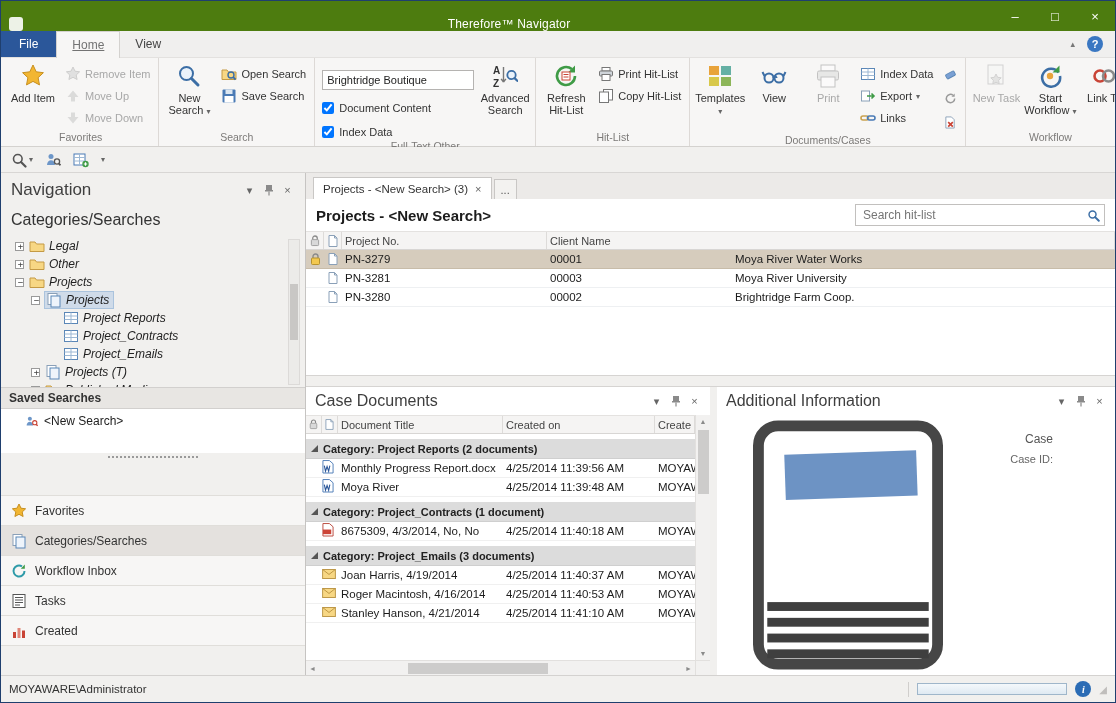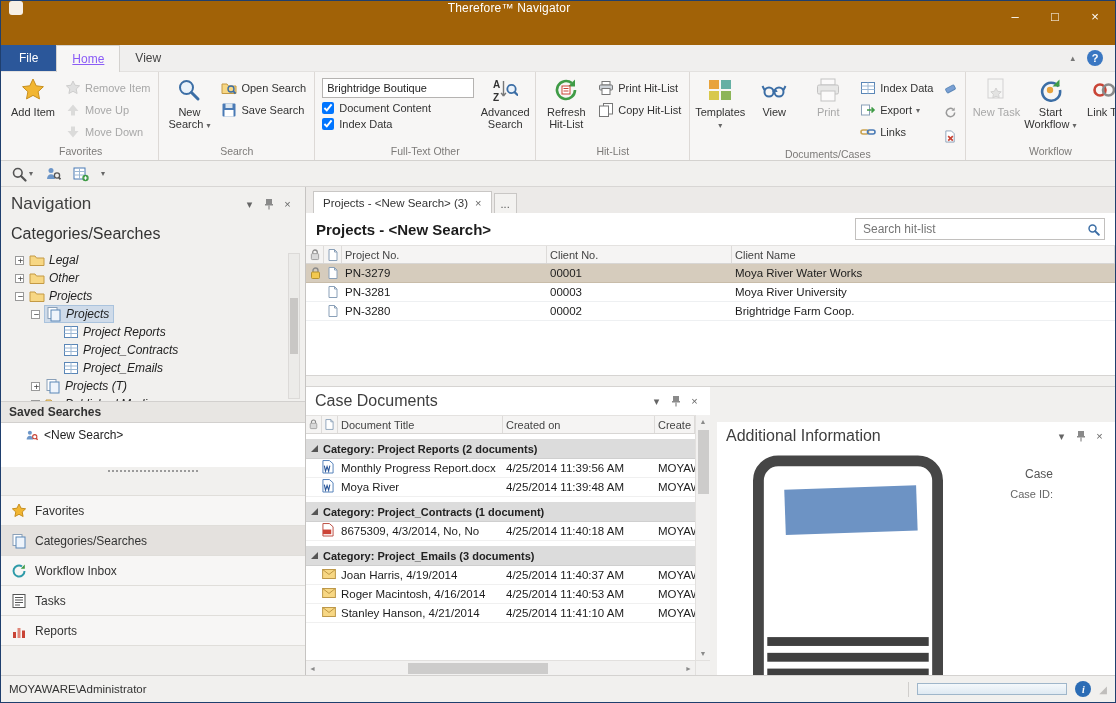--- a/index.html
+++ b/index.html
@@ -1,49 +1,49 @@
 <!DOCTYPE html>
 <html><head>
 <meta charset="utf-8">
 <style>
   * { box-sizing: border-box; margin: 0; padding: 0; }
   html,body { background:#9aa0a6; }
   body { font-family:"Liberation Sans", sans-serif; font-size:12px; -webkit-user-select:none; user-select:none; }
   .window { width:1116px; height:703px; background:#f1f0ee; border:1px solid #1f3f6e; display:flex; flex-direction:column; overflow:hidden; position:relative; }
 
   
-  .titlebar { height:44px; background:#a16207; color:#fff; display:flex; align-items:flex-start; flex:none; }
+  .titlebar { height:30px; background:#4d7c0f; color:#fff; display:flex; align-items:flex-end; flex:none; }
   .appicon { width:14px; height:14px; margin-left:8px; background:#fff; border-radius:3px; opacity:.9; flex:none; }
   .title { flex:1; text-align:center; font-size:12px; letter-spacing:.2px; }
   .winbtns { display:flex; flex:none; }
   .winbtn { width:40px; height:30px; display:flex; align-items:center; justify-content:center; font-size:13px; cursor:default; }
 
   
   .tabrow { height:27px; background:#f0efee; display:flex; align-items:stretch; flex:none; border-bottom:1px solid #e3e1df; }
   .tab { padding:0 15px; display:flex; align-items:center; font-size:12px; color:#444; }
   .tab.file { background:#2b579a; color:#fff; padding:0 18px; }
-  .tab.active { background:#f7f6f5; color:#8b5cf6; border:1px solid #d4d2cf; border-bottom:none; margin-bottom:-1px;text-decoration:underline; }
+  .tab.active { background:#f7f6f5; color:#737373; border:1px solid #d4d2cf; border-bottom:none; margin-bottom:-1px;text-decoration:underline; }
   .tabrow-right { margin-left:auto; display:flex; align-items:center; gap:12px; padding-right:12px; }
   .helpcirc { width:16px; height:16px; border-radius:50%; background:#3a77c2; color:#fff; font-size:11px; font-weight:bold; display:flex; align-items:center; justify-content:center; }
   .caretup { color:#777; font-size:9px; }
 
   
   .ribbon { height:89px; background:#f7f6f5; border-bottom:1px solid #d4d2cf; display:flex; padding-left:2px; flex:none; }
   .rgroup { display:flex; flex-direction:column; border-right:1px solid #ddd9d6; padding:1px 3px 0; }
   .rgc { flex:1; display:flex; align-items:flex-start; }
   .rlabel { height:17px; line-height:16px; text-align:center; font-size:10.5px; color:#7c7a78; }
   .bigbtn { width:54px; min-height:66px; display:flex; flex-direction:column; align-items:center; padding-top:4px; border-radius:2px; text-align:center; }
   .blabel { font-size:11px; line-height:12px; color:#333; margin-top:3px; }
   .caret { font-size:8px; color:#666; }
   .smallcol { display:flex; flex-direction:column; gap:2px; padding-top:5px; }
   .smallbtn { display:flex; align-items:center; gap:4px; height:20px; padding:0 5px; font-size:11px; color:#333; border-radius:2px; white-space:nowrap; }
   .disabled { color:#a8a8a8 !important; }
   .disabled svg { filter:grayscale(1); opacity:.55; }
   .bigbtn.disabled .blabel { color:#a8a8a8; }
-  .ftcol { display:flex; flex-direction:column; gap:4px; padding:5px 4px 0; }
+  .ftcol { display:flex; flex-direction:column; gap:12px; padding:11px 4px 0; }
   .ft-input { width:152px; height:20px; border:1px solid #b5b3b1; font-size:11px; padding:0 4px; font-family:"Liberation Sans",sans-serif; color:#222; background:#fff; }
   .ftcheck { display:flex; align-items:center; gap:5px; font-size:11px; color:#333; }
   .ftcheck input { width:12px; height:12px; }
   .tinycol { display:flex; flex-direction:column; gap:4px; padding:5px 2px 0; }
   .tinybtn { width:20px; height:20px; display:flex; align-items:center; justify-content:center; border-radius:2px; }
   .i24 { width:26px; height:26px; flex:none; }
   .i16 { width:16px; height:16px; flex:none; }
   .i13 { width:13px; height:13px; flex:none; }
 
   
@@ -127,21 +127,21 @@
   .vscroll { width:15px; flex:none; background:#f2f1f0; border-left:1px solid #e2e0de; display:flex; flex-direction:column; align-items:center; }
   .vthumb { width:11px; height:64px; background:#cdcccb; margin-top:2px; }
   .sarrow { font-size:7px; color:#8a8a8a; line-height:13px; height:13px; }
   .vfill { flex:1; }
   .hscrollrow { height:15px; flex:none; display:flex; border-top:1px solid #e2e0de; }
   .hscroll { flex:1; background:#f2f1f0; display:flex; align-items:center; }
   .hthumb { width:140px; height:11px; background:#cdcccb; margin-left:92px; }
   .hsp { flex:1; }
   .scorner { width:15px; background:#f2f1f0; border-left:1px solid #e2e0de; }
 
-  .addinfo { flex:1; background:#fff; display:flex; flex-direction:column; min-width:0;margin-top:35px; }
+  .addinfo { flex:1; background:#fff; display:flex; flex-direction:column; min-width:0; }
   .ai-body { flex:1; position:relative; overflow:hidden; }
   .ai-doc { position:absolute; left:32px; top:4px; }
   .ai-labels { position:absolute; right:62px; top:14px; text-align:right; color:#555; }
   .ai-case { font-size:12px; line-height:20px; }
   .ai-caseid { font-size:11px; line-height:20px; color:#666; }
 
   
   .statusbar { height:27px; flex:none; background:#f1f0ee; border-top:1px solid #d4d2d0; display:flex; align-items:center; padding:0 6px 0 8px; font-size:11.5px; color:#333; }
   .sb-fill { flex:1; }
   .sb-sep { width:1px; height:15px; background:#d0cecc; margin:0 8px; }
@@ -597,21 +597,21 @@
             <line x1="4" y1="12" x2="9" y2="12" stroke="#555"></line>
           </svg>
         <span>Tasks</span>
       </div>
       <div class="navbtn">
         <svg class="i16" viewBox="0 0 16 16">
             <rect x="2" y="9" width="3" height="6" fill="#c94436"></rect>
             <rect x="6.5" y="5" width="3" height="10" fill="#e08578"></rect>
             <rect x="11" y="7.5" width="3" height="7.5" fill="#c94436"></rect>
           </svg>
-        <span>Reports</span>
+        <span>Created</span>
       </div>
       <div class="navbottomfill"></div>
     </div>
 
     <div class="content">
       <div class="tabstrip">
         <div class="dtab">
           <span>Projects - &lt;New Search&gt; (3)</span>
           <span class="tclose">×</span>
         </div>
@@ -637,21 +637,20 @@
                 <rect x="1.5" y="5" width="8" height="6.5" rx="1" fill="#d9d9d9" stroke="#9a9a9a"></rect>
               </svg>
             </div>
           <div class="c-doc">
               <svg width="10" height="12" viewBox="0 0 10 12">
                 <path d="M1 .5h5.5L9 3v8.5H1z" fill="#fff" stroke="#8aa0b8"></path>
                 <path d="M6.5.5V3H9" fill="none" stroke="#8aa0b8"></path>
               </svg>
             </div>
           <div class="c-proj">Project No.</div>
-          <div class="c-client">Client No.</div>
           <div class="c-name">Client Name</div>
         </div>
 
         <div class="hrow selrow">
           <div class="c-lock">
               <svg width="11" height="13" viewBox="0 0 11 13">
                 <path d="M3 5V3.5a2.5 2.5 0 0 1 5 0V5" fill="none" stroke="#8a8a8a" stroke-width="1.4"></path>
                 <rect x="1.5" y="5" width="8" height="6.5" rx="1" fill="#f3c84f" stroke="#b6922f"></rect>
               </svg>
             </div>

